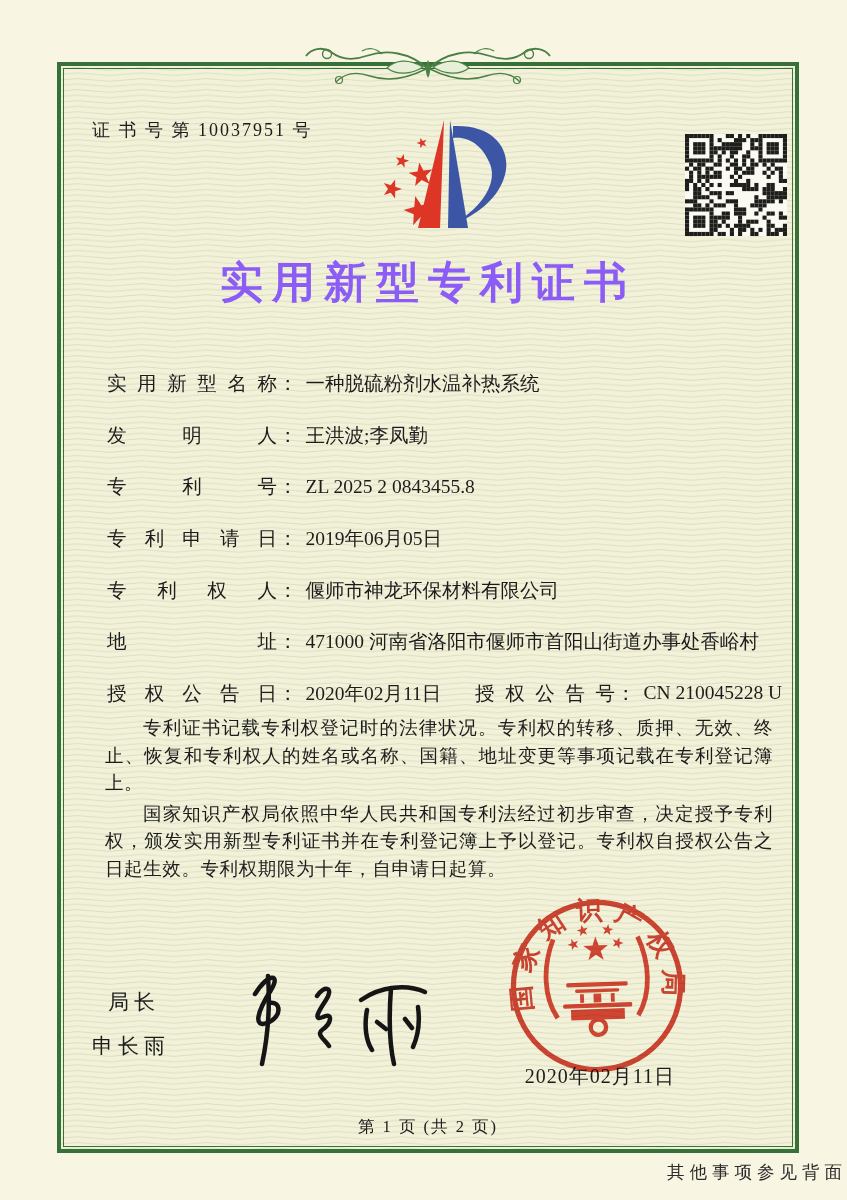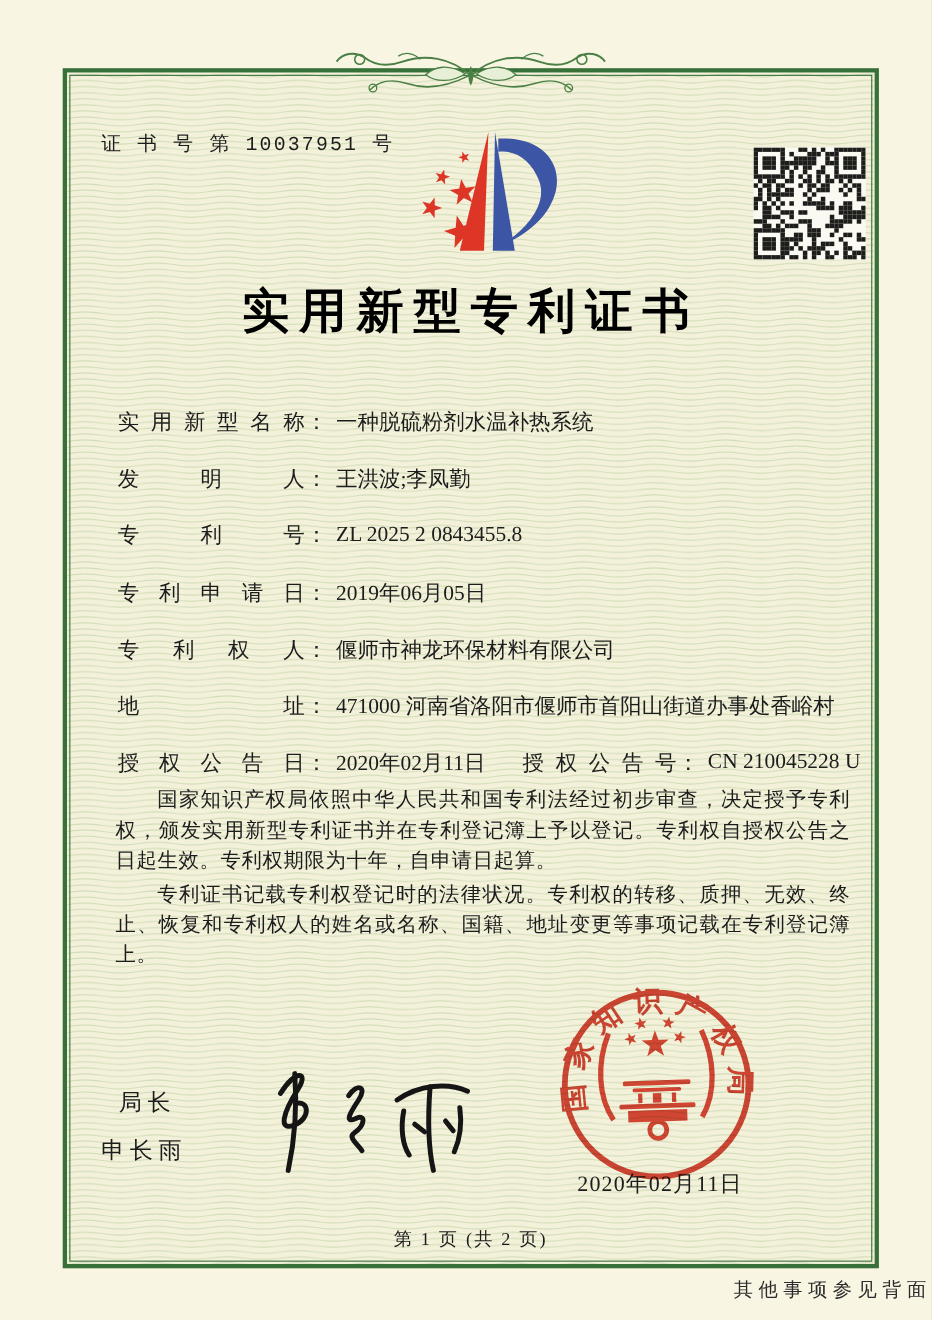--- a/index.html
+++ b/index.html
@@ -6,25 +6,25 @@
   .page{
     position:relative;width:847px;height:1200px;margin:0 auto;
     background:#f9f5e3;overflow:hidden;
     font-family:"Liberation Serif","DejaVu Serif",serif;color:#1c1c1c;
   }
   .frame{position:absolute;left:57px;top:62px;width:734px;height:1083px;border:4px solid #38703a;}
   .frame-inner{position:absolute;inset:2px;border:1px solid #38703a;pointer-events:none;}
   .wave-bg{position:absolute;inset:0;width:100%;height:100%;display:block;}
   .content{position:absolute;inset:0;}
 
-  .cert-no{position:absolute;left:31px;top:52px;font-size:18px;letter-spacing:2px;font-family:Liberation Mono, monospace;}
+  .cert-no{position:absolute;left:31px;top:52px;font-size:18px;letter-spacing:2px;}
   .logo{position:absolute;left:300px;top:46px;}
   .qr{position:absolute;left:624px;top:68px;width:102px;height:102px;background:#fbfaf2;}
   .title{position:absolute;left:0;right:0;top:188px;margin:0;text-align:center;
-         font-size:43px;font-weight:bold;letter-spacing:9px;color:#000000;}
+         font-size:43px;font-weight:bold;letter-spacing:9px;color:#8b5cf6;}
 
   .fields{position:absolute;left:46px;top:292px;width:672px;font-size:19.5px;}
   .field-row{position:relative;height:51.6px;display:flex;align-items:center;white-space:nowrap;}
   .flabel{display:inline-block;width:170px;text-align:justify;text-align-last:justify;}
   .colon{margin:0 8px 0 1px;}
   .grant-pair{position:absolute;left:368px;top:0;height:51.6px;display:flex;align-items:center;}
   .grant-pair .flabel{width:140px;}
 
   .paras{position:absolute;left:44px;top:649px;width:668px;font-size:18.5px;line-height:27.5px;
          text-align:justify;letter-spacing:0.6px;}
@@ -458,22 +458,22 @@
             <span>2020年02月11日</span>
           <span class="grant-pair">
             <span class="flabel">授权公告号</span>
               <span class="colon">：</span>
               <span>CN 210045228 U</span>
           </span>
         </div>
       </div>
 
       <div class="paras">
+        <p>专利证书记载专利权登记时的法律状况。专利权的转移、质押、无效、终止、恢复和专利权人的姓名或名称、国籍、地址变更等事项记载在专利登记簿上。</p>
         <p>国家知识产权局依照中华人民共和国专利法经过初步审查，决定授予专利权，颁发实用新型专利证书并在专利登记簿上予以登记。专利权自授权公告之日起生效。专利权期限为十年，自申请日起算。</p>
-        <p>专利证书记载专利权登记时的法律状况。专利权的转移、质押、无效、终止、恢复和专利权人的姓名或名称、国籍、地址变更等事项记载在专利登记簿上。</p>
       </div>
 
       <div class="director-title">局长</div>
       <div class="director-name">申长雨</div>
 
       <svg class="signature" width="215" height="105" viewBox="0 0 215 105">
         <g fill="none" stroke="#151515" stroke-width="4.5" stroke-linecap="round">
           <path d="M34,30 C48,8 60,10 50,26 C36,48 32,64 46,59 C62,53 60,36 48,39"></path>
           <path d="M47,12 C49,40 47,72 41,100"></path>
           <path d="M96,32 C104,20 113,24 105,36 C97,48 92,57 102,53 C112,48 111,59 101,66 C95,70 104,76 108,82"></path>

